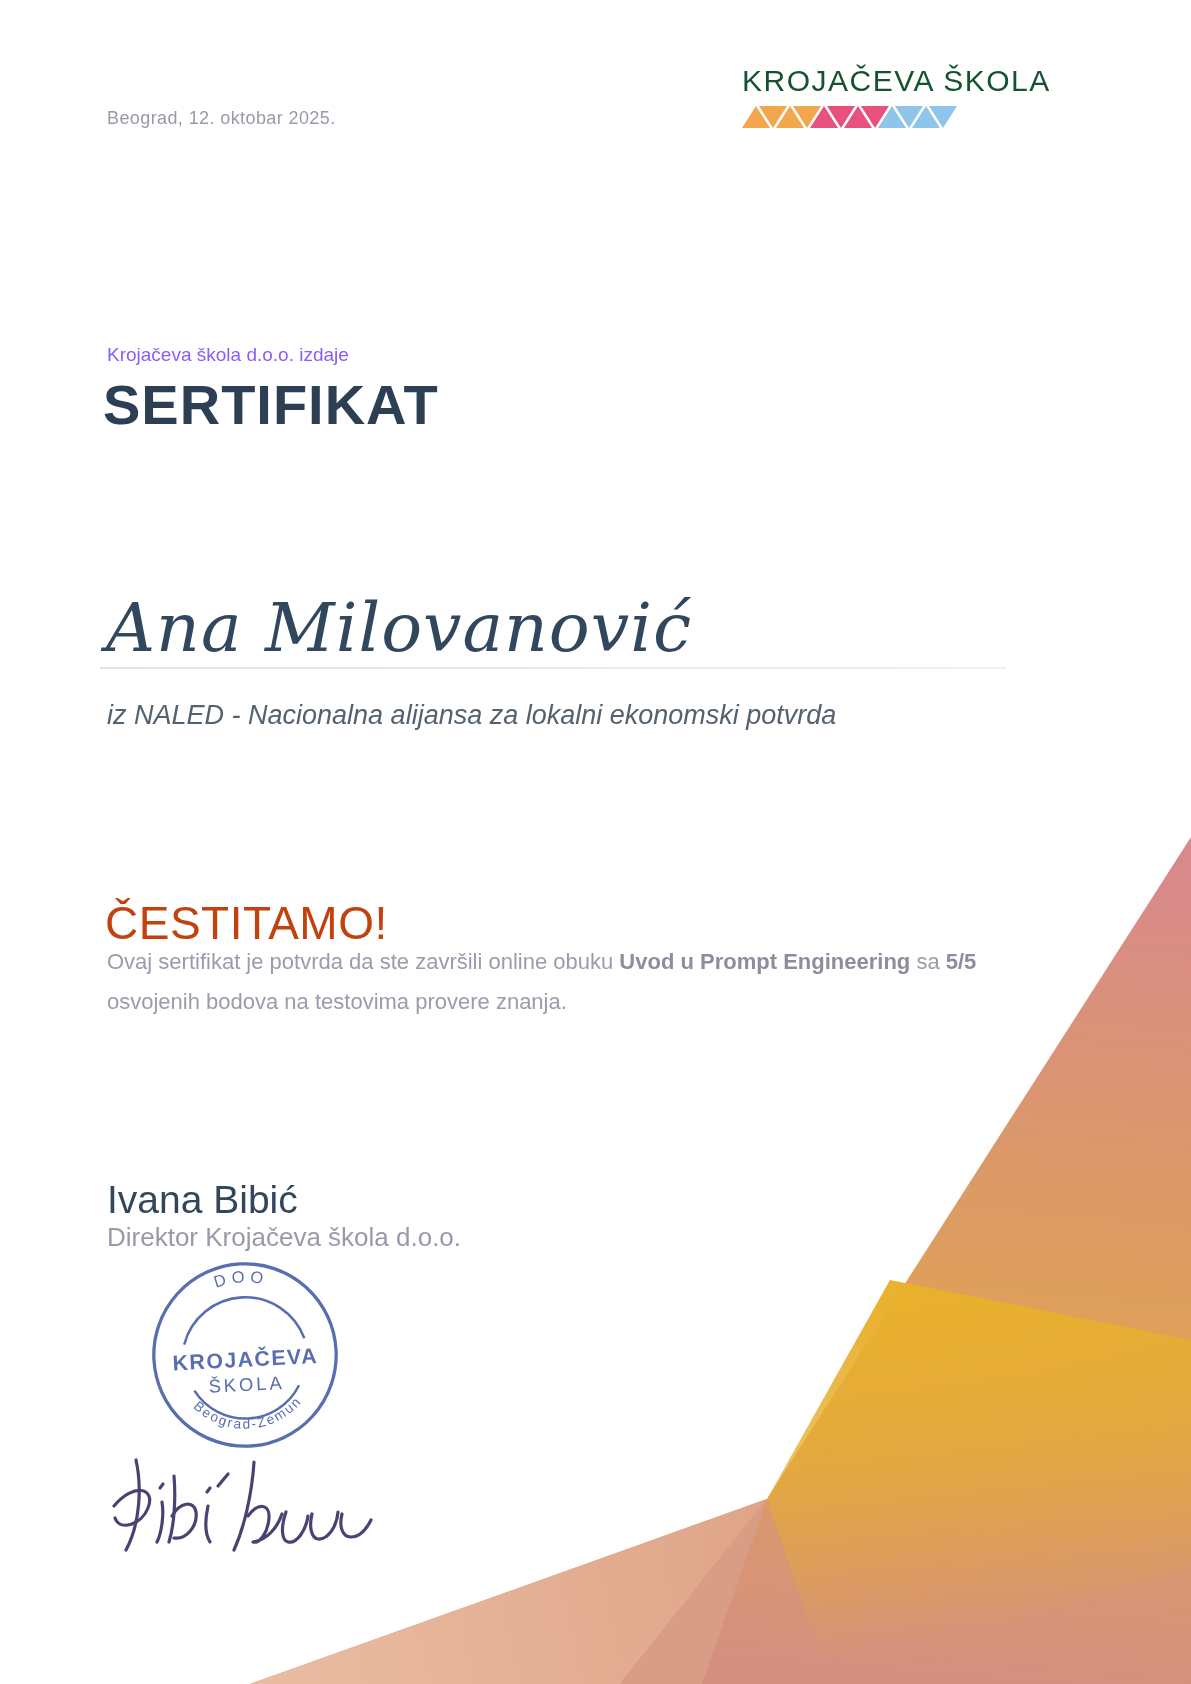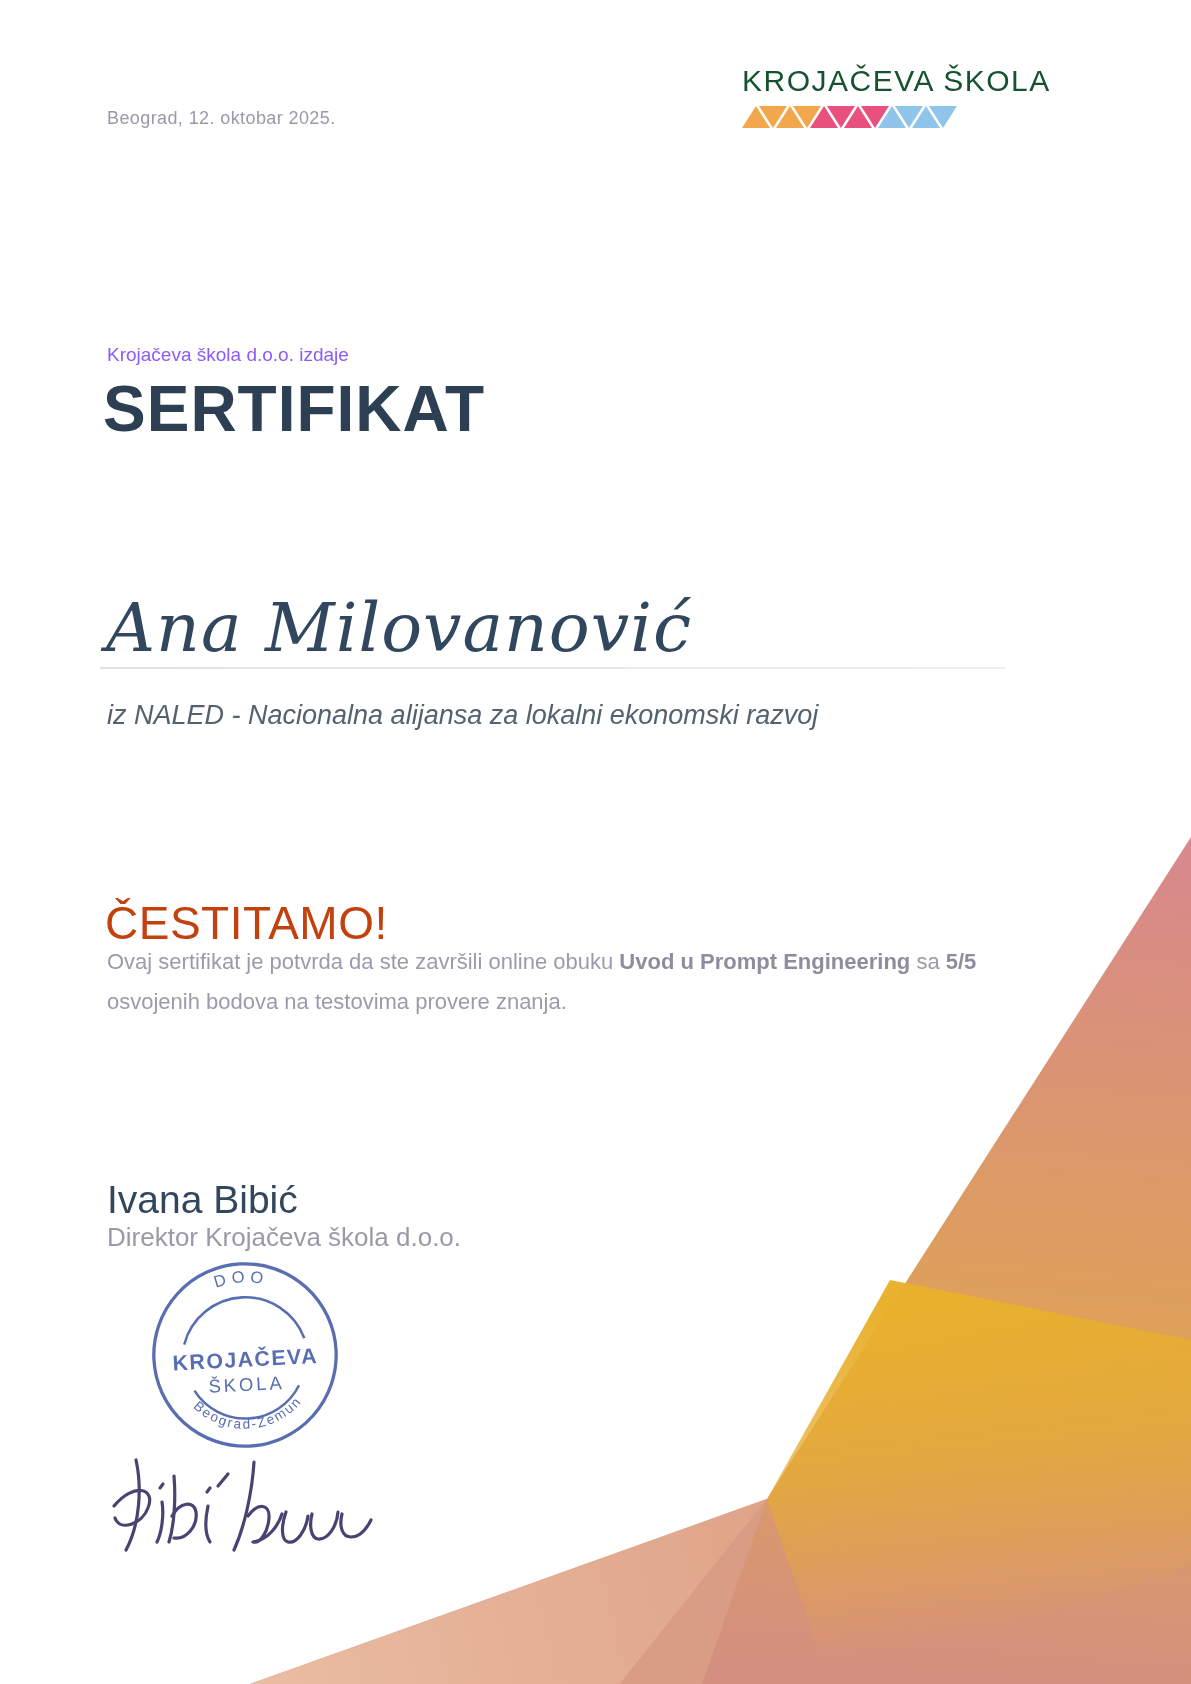--- a/index.html
+++ b/index.html
@@ -56,21 +56,21 @@
   
   .issuer-line{
     position:absolute;
     left:107px;top:344px;
     font-size:19px;
     color:#8b5cf6;
   }
   .cert-title{
     position:absolute;
     left:103px;top:372px;
-    font-size:64px;
+    font-size:56px;
     font-weight:bold;
     letter-spacing:1px;
     color:#2c3f53;
   }
   .recipient-name{
     position:absolute;
     left:106px;top:588px;
     font-family:"DejaVu Serif",serif;
     font-style:italic;
     font-size:68px;
@@ -184,21 +184,21 @@
       <div class="tri tri-up c-blue"></div>
       <div class="tri tri-down c-blue"></div>
     </div>
   </div>
 
   <div class="issuer-line">Krojačeva škola d.o.o. izdaje</div>
   <div class="cert-title">SERTIFIKAT</div>
 
   <div class="recipient-name">Ana Milovanović</div>
   <div class="name-rule"></div>
-  <div class="recipient-org">iz NALED - Nacionalna alijansa za lokalni ekonomski razvoj</div>
+  <div class="recipient-org">iz NALED - Nacionalna alijansa za lokalni ekonomski potvrda</div>
 
   <div class="congrats">ČESTITAMO!</div>
 
   <div class="body-text">
     <span>Ovaj sertifikat je potvrda da ste završili online obuku </span><b>Uvod u Prompt Engineering</b><span> sa </span><b>5/5</b><span> osvojenih bodova na testovima provere znanja.</span>
   </div>
 
   <div class="signer-name">Ivana Bibić</div>
   <div class="signer-title">Direktor Krojačeva škola d.o.o.</div>
 

